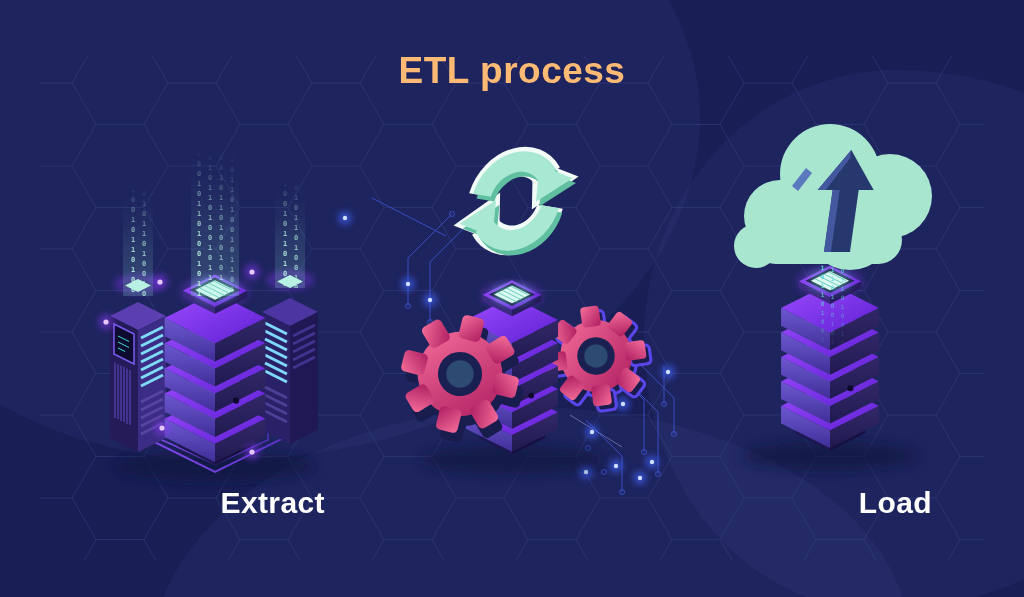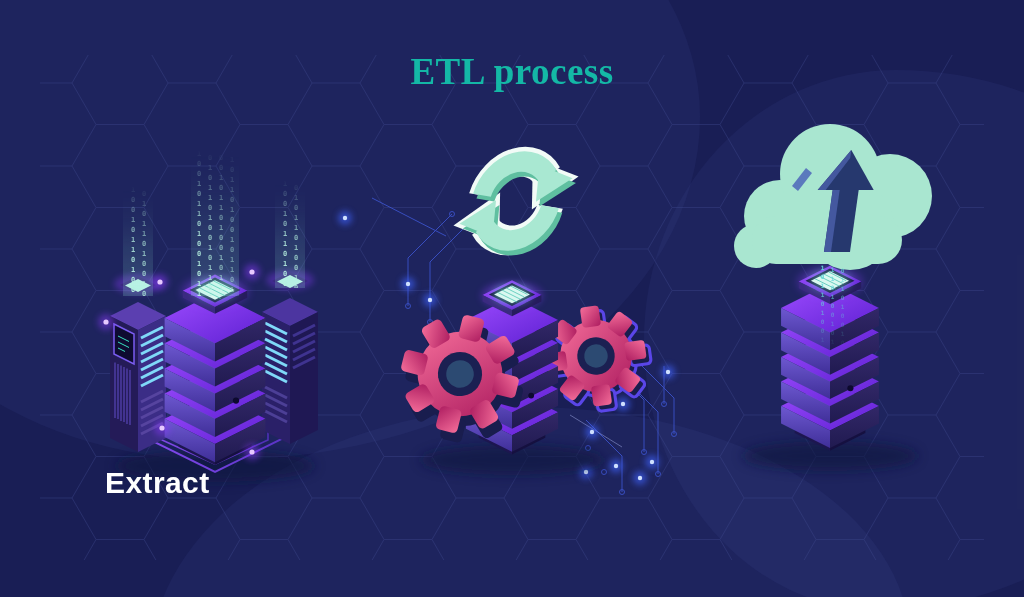--- a/index.html
+++ b/index.html
@@ -7,25 +7,25 @@
     position:relative;width:1024px;height:597px;overflow:hidden;
     background:#191e55;font-family:"Liberation Sans",sans-serif;
   }
   .blob{position:absolute;background:rgba(130,150,255,0.055);}
   .blob-a{left:-160px;top:-200px;width:860px;height:660px;border-radius:48% 52% 56% 44% / 54% 48% 52% 46%;}
   .blob-b{right:-180px;top:70px;width:560px;height:540px;border-radius:45% 55% 58% 42% / 50% 46% 54% 50%;}
   .blob-c{left:150px;bottom:-240px;width:760px;height:430px;border-radius:50% 50% 46% 54% / 60% 55% 45% 40%;}
   .scene{position:absolute;left:0;top:0;}
   .title{
     position:absolute;left:0;right:0;top:50px;margin:0;
-    text-align:center;color:#14b8a6;font-size:37px;font-weight:700;letter-spacing:0.5px;font-family:Liberation Serif, serif;
+    text-align:center;color:#fdba74;font-size:37px;font-weight:700;letter-spacing:0.5px;
   }
   .caption{
-    position:absolute;top:466px;color:#ffffff;font-size:30px;font-weight:700;
-    text-align:left;letter-spacing:0.4px;
+    position:absolute;top:486px;color:#ffffff;font-size:30px;font-weight:700;
+    text-align:right;letter-spacing:0.4px;
   }
   .cap-extract{left:105px;width:220px;}
   .cap-transform{left:392px;width:240px;}
   .cap-load{left:732px;width:200px;}
   .stream{
     position:absolute;display:flex;gap:4px;justify-content:center;overflow:hidden;
     background:linear-gradient(to bottom, rgba(150,240,220,0.02), rgba(150,240,220,0.20));
     -webkit-mask-image:linear-gradient(to bottom, transparent 0%, rgba(0,0,0,.85) 55%, #000 100%);
             mask-image:linear-gradient(to bottom, transparent 0%, rgba(0,0,0,.85) 55%, #000 100%);
   }
@@ -333,14 +333,15 @@
   </div>
   <div class="stream s4">
     <span>101101001011010010110100</span>
     <span>101101001011010010110100</span>
     <span>101101001011010010110100</span>
   </div>
 
   <h1 class="title">ETL process</h1>
 
   <div class="caption cap-extract">Extract</div>
+  <div class="caption cap-load">Load</div>
 
 </div>
 
 </body></html>

